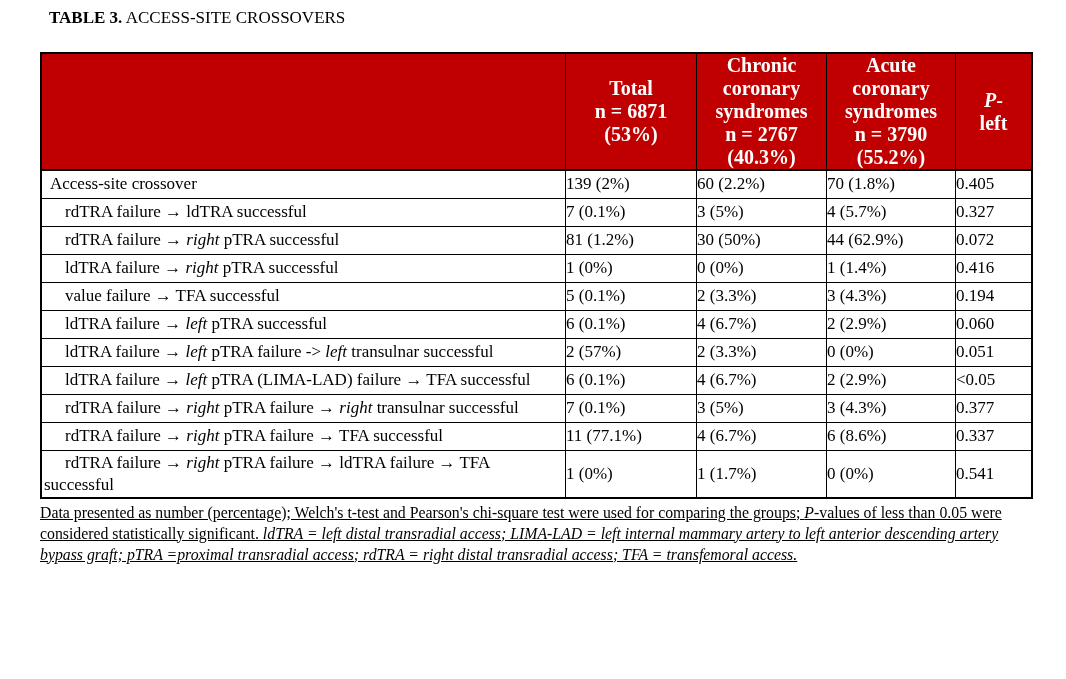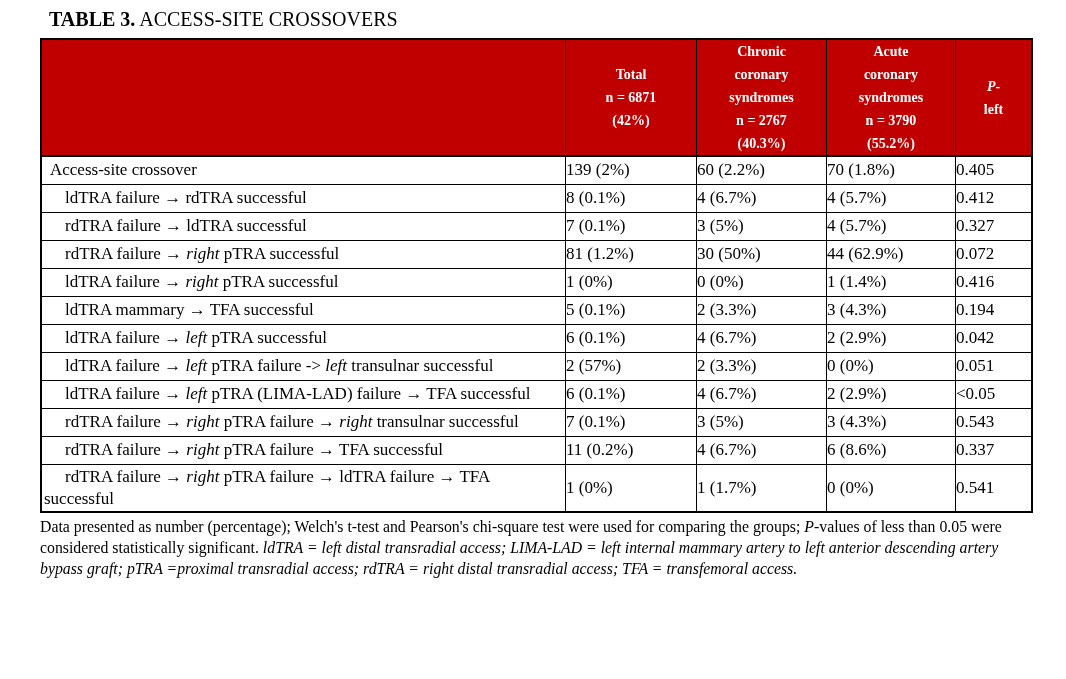--- a/index.html
+++ b/index.html
@@ -13,38 +13,38 @@
   .page{
     position:relative;
     width:1066px;height:679px;
     background:var(--page-bg);
     font-family:"Liberation Serif", serif;
     color:var(--text);
     overflow:hidden;
   }
   .content{position:absolute;left:40px;top:8px;width:985px;}
   .table-title{
-    font-size:20px;
+    font-size:17px;
     padding-left:9px;
-    margin-bottom:7px;
+    margin-bottom:24px;
     white-space:pre;
   }
   .table-title .bold{font-weight:bold;}
   table.xtable{
     border-collapse:collapse;
     table-layout:fixed;
     width:985px;
     border:2px solid var(--border);
   }
   .xtable th,.xtable td{border:1px solid var(--border);}
   .xtable thead th{
     background:var(--header-bg);
     color:var(--header-text);
     font-weight:bold;
-    font-size:14px;
+    font-size:20px;
     line-height:23px;
     text-align:center;
     vertical-align:middle;
     height:115px;
     padding:0;
     border-bottom:2px solid var(--border);
   }
   .xtable td{
     font-size:17px;
     line-height:22px;
@@ -54,38 +54,39 @@
   .xtable tbody tr{height:28px;}
   td.label{text-align:left;text-indent:6px;padding-left:2px;padding-right:5px;font-family:Liberation Serif, serif;}
   td.label.indent{text-indent:21px;}
   td.val{padding:1px 0;}
   .footnote{
     margin-top:3px;
     width:985px;
     font-size:15.8px;
     line-height:21px;
     text-align:left;
+    text-decoration:underline;
   }
 </style>
 </head>
 <body>
 
 <div class="page">
   <div class="content">
 
     <div class="table-title"><span class="bold">TABLE 3.</span><span> ACCESS-SITE CROSSOVERS</span></div>
 
     <table class="xtable">
       <thead>
         <tr id="header-row">
             <th style="width: 523px;"></th>
             <th style="width: 130px;">
               <div class="hline">Total</div>
               <div class="hline">n = 6871</div>
-              <div class="hline">(42%)</div>
+              <div class="hline">(53%)</div>
             </th>
             <th style="width: 129px;">
               <div class="hline">Chronic</div>
               <div class="hline">coronary</div>
               <div class="hline">syndromes</div>
               <div class="hline">n = 2767</div>
               <div class="hline">(40.3%)</div>
             </th>
             <th style="width: 128px;">
               <div class="hline">Acute</div>
@@ -102,27 +103,20 @@
       </thead>
       <tbody id="body-rows">
           <tr>
             <td class="label">Access-site crossover</td>
             <td class="val">139 (2%)</td>
             <td class="val">60 (2.2%)</td>
             <td class="val">70 (1.8%)</td>
             <td class="val">0.405</td>
           </tr>
           <tr>
-            <td class="label indent">ldTRA failure → rdTRA successful</td>
-            <td class="val">8 (0.1%)</td>
-            <td class="val">4 (6.7%)</td>
-            <td class="val">4 (5.7%)</td>
-            <td class="val">0.412</td>
-          </tr>
-          <tr>
             <td class="label indent">rdTRA failure → ldTRA successful</td>
             <td class="val">7 (0.1%)</td>
             <td class="val">3 (5%)</td>
             <td class="val">4 (5.7%)</td>
             <td class="val">0.327</td>
           </tr>
           <tr>
             <td class="label indent">rdTRA failure → <i>right</i> pTRA successful</td>
             <td class="val">81 (1.2%)</td>
             <td class="val">30 (50%)</td>
@@ -130,57 +124,57 @@
             <td class="val">0.072</td>
           </tr>
           <tr>
             <td class="label indent">ldTRA failure → <i>right</i> pTRA successful</td>
             <td class="val">1 (0%)</td>
             <td class="val">0 (0%)</td>
             <td class="val">1 (1.4%)</td>
             <td class="val">0.416</td>
           </tr>
           <tr>
-            <td class="label indent">ldTRA mammary → TFA successful</td>
+            <td class="label indent">value failure → TFA successful</td>
             <td class="val">5 (0.1%)</td>
             <td class="val">2 (3.3%)</td>
             <td class="val">3 (4.3%)</td>
             <td class="val">0.194</td>
           </tr>
           <tr>
             <td class="label indent">ldTRA failure → <i>left</i> pTRA successful</td>
             <td class="val">6 (0.1%)</td>
             <td class="val">4 (6.7%)</td>
             <td class="val">2 (2.9%)</td>
-            <td class="val">0.042</td>
+            <td class="val">0.060</td>
           </tr>
           <tr>
             <td class="label indent">ldTRA failure → <i>left</i> pTRA failure -&gt; <i>left</i> transulnar successful</td>
             <td class="val">2 (57%)</td>
             <td class="val">2 (3.3%)</td>
             <td class="val">0 (0%)</td>
             <td class="val">0.051</td>
           </tr>
           <tr>
             <td class="label indent">ldTRA failure → <i>left</i> pTRA (LIMA-LAD) failure → TFA successful</td>
             <td class="val">6 (0.1%)</td>
             <td class="val">4 (6.7%)</td>
             <td class="val">2 (2.9%)</td>
             <td class="val">&lt;0.05</td>
           </tr>
           <tr>
             <td class="label indent">rdTRA failure → <i>right</i> pTRA failure → <i>right</i> transulnar successful</td>
             <td class="val">7 (0.1%)</td>
             <td class="val">3 (5%)</td>
             <td class="val">3 (4.3%)</td>
-            <td class="val">0.543</td>
+            <td class="val">0.377</td>
           </tr>
           <tr>
             <td class="label indent">rdTRA failure → <i>right</i> pTRA failure → TFA successful</td>
-            <td class="val">11 (0.2%)</td>
+            <td class="val">11 (77.1%)</td>
             <td class="val">4 (6.7%)</td>
             <td class="val">6 (8.6%)</td>
             <td class="val">0.337</td>
           </tr>
           <tr>
             <td class="label indent">rdTRA failure → <i>right</i> pTRA failure → ldTRA failure → TFA successful</td>
             <td class="val">1 (0%)</td>
             <td class="val">1 (1.7%)</td>
             <td class="val">0 (0%)</td>
             <td class="val">0.541</td>

